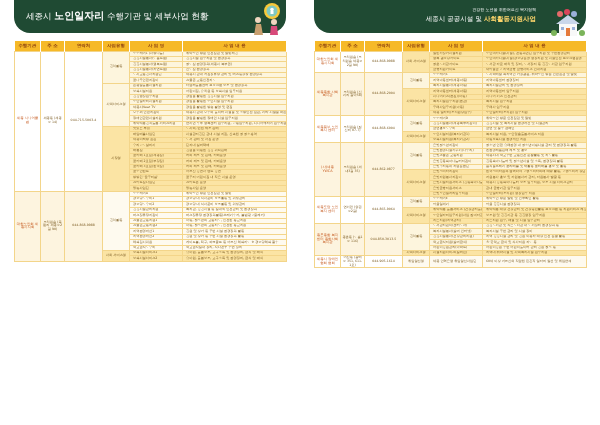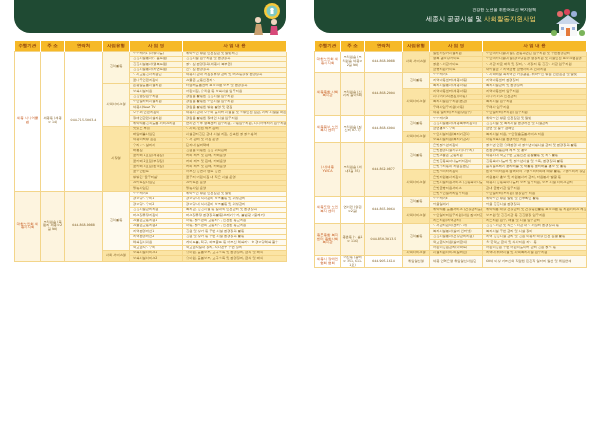--- a/index.html
+++ b/index.html
@@ -16,21 +16,21 @@
   .banner-title {
     position: absolute; left: 12px; top: 9px; color: #fff; font-size: 8.5px; white-space: nowrap;
   }
   .banner-title b { font-size: 10px; font-weight: bold; }
   .banner-sub {
     position: absolute; right: 50px; top: 7px; color: #fff; font-size: 4px; text-align: right; white-space: nowrap;
   }
   .banner-sub2 {
     position: absolute; right: 50px; top: 15px; color: #fff; font-size: 6.5px; text-align: right; white-space: nowrap;
   }
-  .banner-sub2 b { color: #ffd66b; font-weight: normal; }
+  .banner-sub2 b { color: #ffd66b; font-weight: bold; }
   .illus { position: absolute; }
   table {
     position: absolute; left: 14px; top: 41px; width: 272px;
     border-collapse: collapse; table-layout: fixed;
     font-size: 3.2px; color: #7a5a20;
   }
   th {
     background: #f6b928; color: #8a3e10; font-size: 4.4px; font-weight: bold;
     height: 10px; border-right: 1px solid #fff; text-align: center;
   }
@@ -45,20 +45,23 @@
   tr.group-b td.type, tr.group-b td.name, tr.group-b td.content { background: #fbe4a4; }
   tr.group-c td.type, tr.group-c td.name, tr.group-c td.content { background: #fefaef; }
   td.org, td.addr, td.phone { background: #fff; }
   td.orgcell-tint { background: #fdf4df; }
 </style>
 </head>
 <body>
 
 <div class="page left">
   <div class="banner">
+    <div class="banner-title">
+      <span>세종시 </span><b>노인일자리</b><span> 수행기관 및 세부사업 현황</span>
+    </div>
     <svg class="illus" style="left:236px;top:2px" width="34" height="34" viewBox="0 0 34 34">
       <circle cx="22" cy="9" r="8" fill="#f6c93a"></circle>
       <circle cx="22" cy="9" r="5.5" fill="#7fc8c0"></circle>
       <circle cx="22" cy="7.5" r="1.8" fill="#fff"></circle>
       <rect x="20.5" y="9" width="3" height="3" fill="#fff"></rect>
       <circle cx="8" cy="18" r="3" fill="#f0d7c0"></circle>
       <path d="M4 33 L6 22 L11 22 L13 33 Z" fill="#c8a070"></path>
       <circle cx="24" cy="20" r="3" fill="#f0d7c0"></circle>
       <path d="M20 33 L21 24 L27 24 L28 33 Z" fill="#d84a7a"></path>
     </svg>

